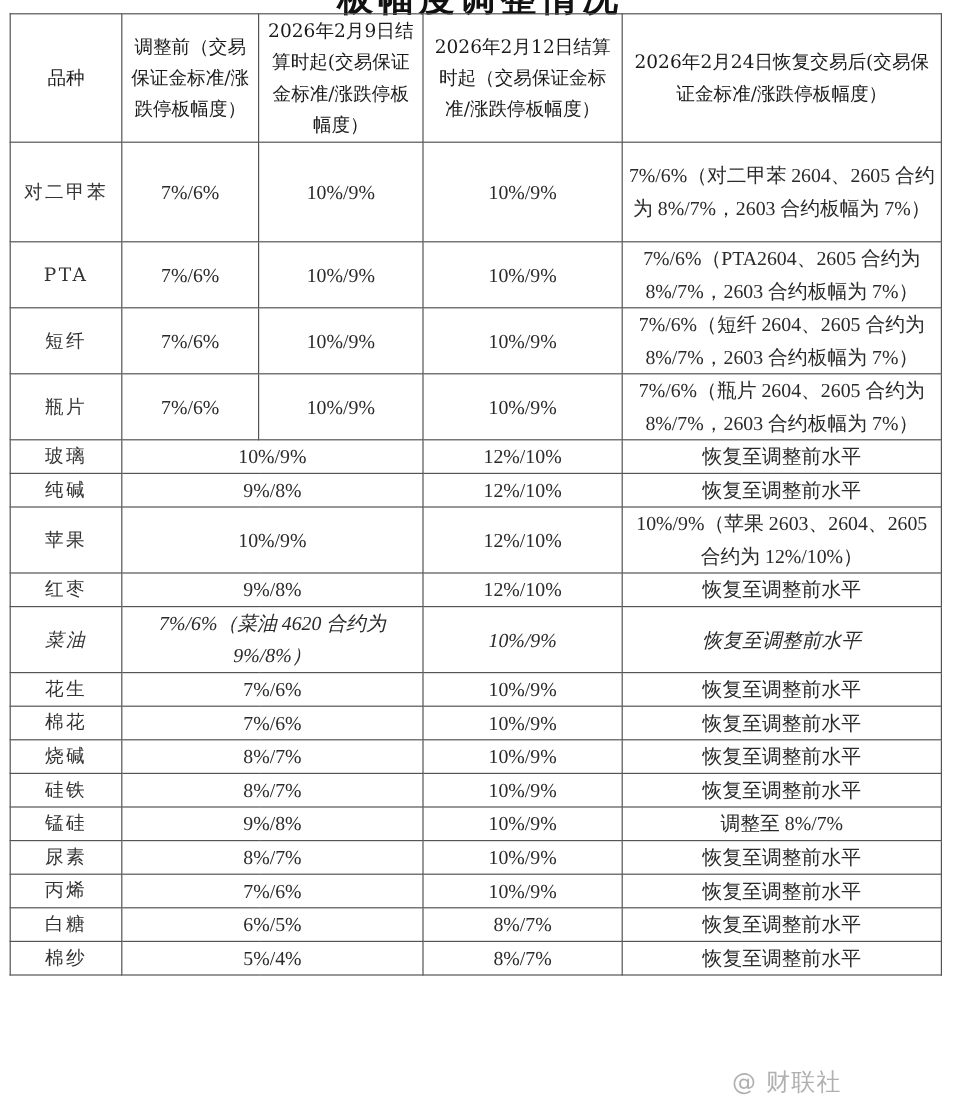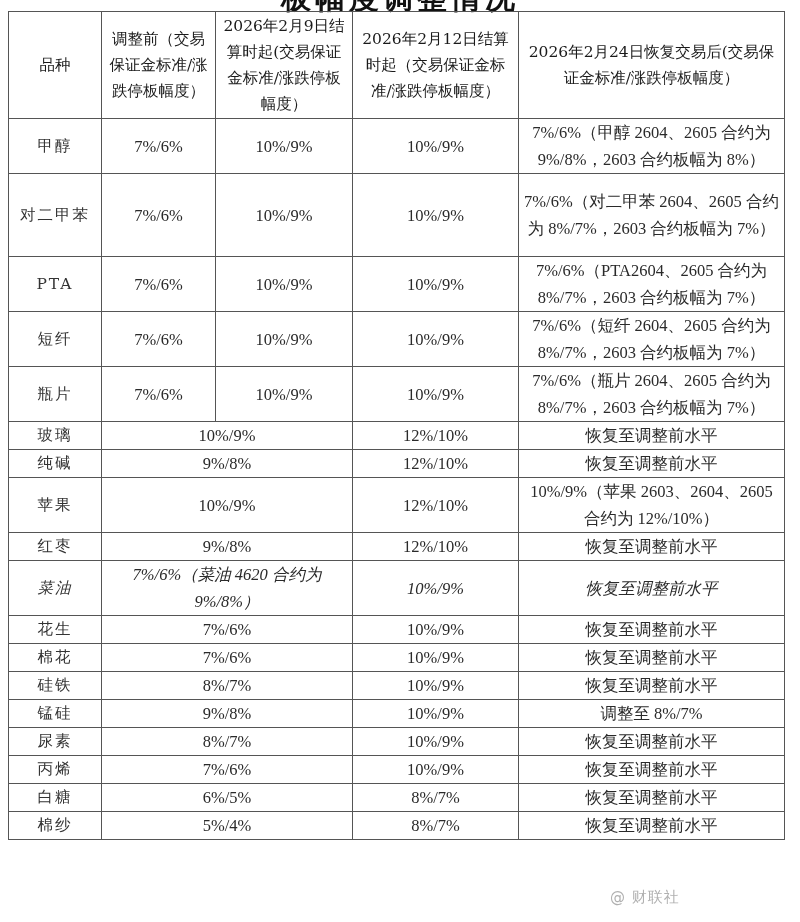--- a/index.html
+++ b/index.html
@@ -8,21 +8,21 @@
   .title-clip { position: absolute; left: 0; top: -22px; width: 800px; text-align: center;
                 font-size: 30px; font-weight: bold; color: #111; letter-spacing: 4px; }
   table { position: absolute; left: 8px; top: 11px; border-collapse: collapse;
           table-layout: fixed; width: 776px; }
   td, th { border: 1.3px solid #555; text-align: center; vertical-align: middle;
            padding: 0 4px; font-size: 15.5px; line-height: 27px; color: #2a2a2a;
            font-weight: normal; }
   th { font-size: 15.5px; line-height: 26px; color: #1a1a1a; }
   .num { font-family: "Liberation Serif", serif; font-size: 16.5px; }
   .cat { color: #333; letter-spacing: 2px; }
-  .watermark { position: absolute; left: 610px; top: 888px; font-size: 15px;
+  .watermark { position: absolute; left: 610px; top: 888px; font-size: 20px;
                color: rgba(150,150,150,0.75); font-family: "DejaVu Sans", sans-serif; letter-spacing: 1px; }
 </style>
 </head>
 <body>
 
 <div class="title-clip">板幅度调整情况</div>
 
 <table>
   <colgroup>
     <col style="width:93px">
@@ -34,27 +34,20 @@
   <thead>
     <tr style="height:107px">
       <th>品种</th>
       <th>调整前（交易保证金标准/涨跌停板幅度）</th>
       <th class="b">2026年2月9日结算时起(交易保证金标准/涨跌停板幅度）</th>
       <th>2026年2月12日结算时起（交易保证金标准/涨跌停板幅度）</th>
       <th>2026年2月24日恢复交易后(交易保证金标准/涨跌停板幅度）</th>
     </tr>
   </thead>
   <tbody id="tbody">
-      <tr style="height: 54px;">
-        <td class="cat">甲醇</td>
-        <td class="num">7%/6%</td>
-        <td class="num">10%/9%</td>
-        <td class="num">10%/9%</td>
-        <td class="num">7%/6%（甲醇 2604、2605 合约为 9%/8%，2603 合约板幅为 8%）</td>
-      </tr>
       <tr style="height: 83px;">
         <td class="cat">对二甲苯</td>
         <td class="num">7%/6%</td>
         <td class="num">10%/9%</td>
         <td class="num">10%/9%</td>
         <td class="num">7%/6%（对二甲苯 2604、2605 合约为 8%/7%，2603 合约板幅为 7%）</td>
       </tr>
       <tr style="height: 54px; padding-left: 40px;">
         <td class="cat">PTA</td>
         <td class="num">7%/6%</td>
@@ -111,20 +104,26 @@
         <td class="num" colspan="2">7%/6%</td>
         <td class="num">10%/9%</td>
         <td class="num">恢复至调整前水平</td>
       </tr>
       <tr style="height: 27px;">
         <td class="cat">棉花</td>
         <td class="num" colspan="2">7%/6%</td>
         <td class="num">10%/9%</td>
         <td class="num">恢复至调整前水平</td>
       </tr>
+      <tr style="height: 28px;">
+        <td class="cat">烧碱</td>
+        <td class="num" colspan="2">8%/7%</td>
+        <td class="num">10%/9%</td>
+        <td class="num">恢复至调整前水平</td>
+      </tr>
       <tr style="height: 27px;">
         <td class="cat">硅铁</td>
         <td class="num" colspan="2">8%/7%</td>
         <td class="num">10%/9%</td>
         <td class="num">恢复至调整前水平</td>
       </tr>
       <tr style="height: 28px;">
         <td class="cat">锰硅</td>
         <td class="num" colspan="2">9%/8%</td>
         <td class="num">10%/9%</td>

